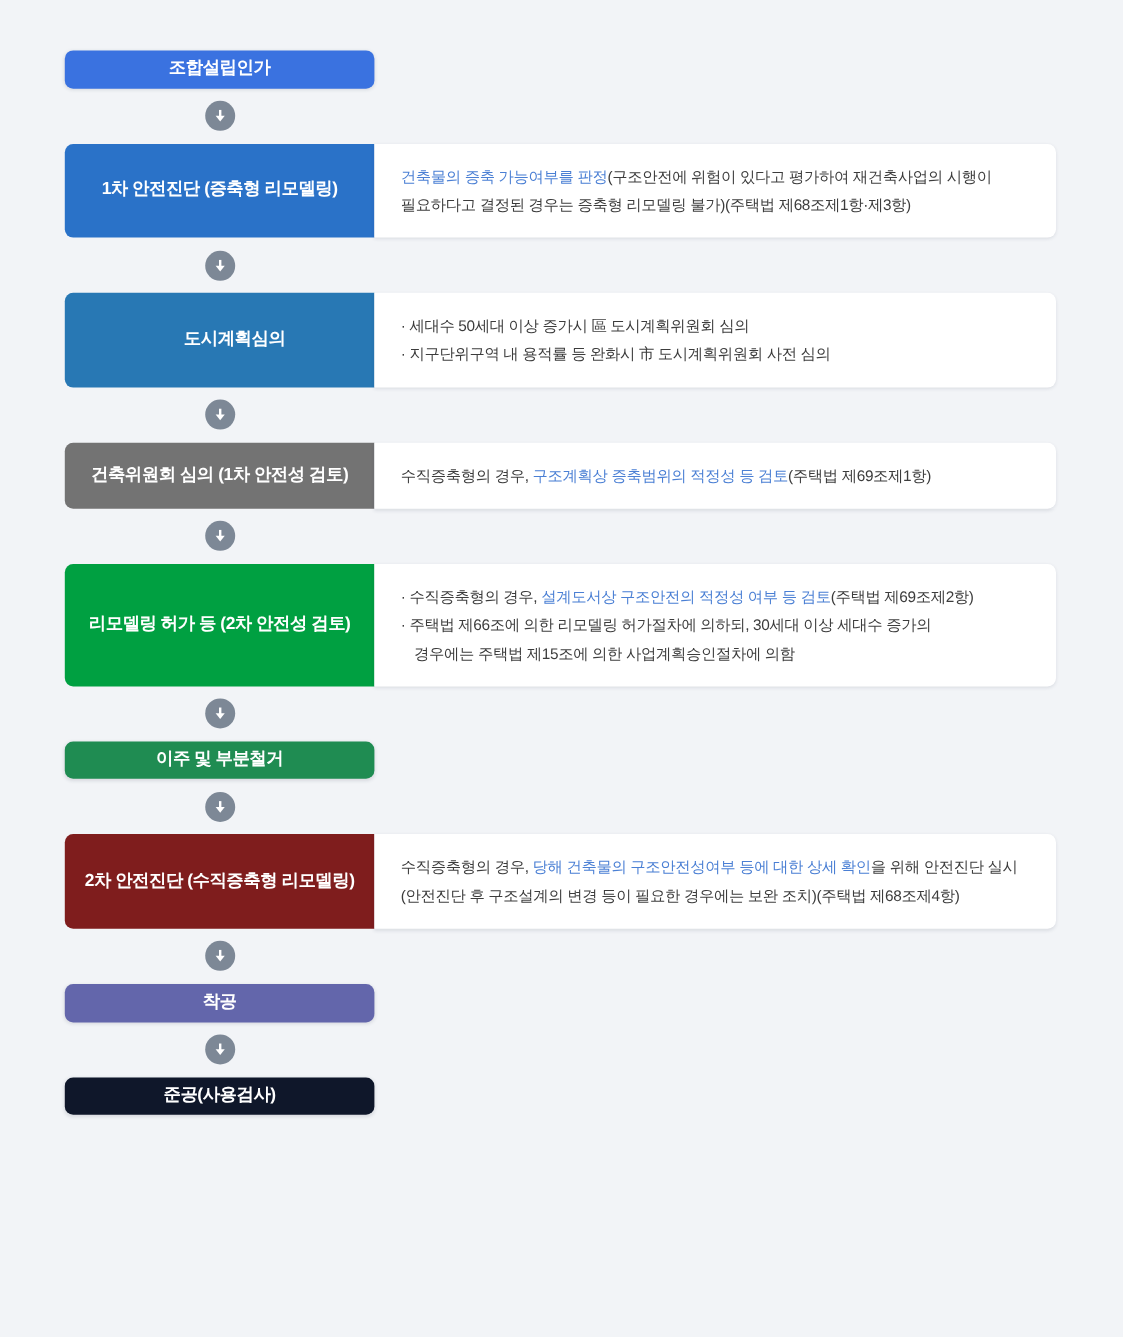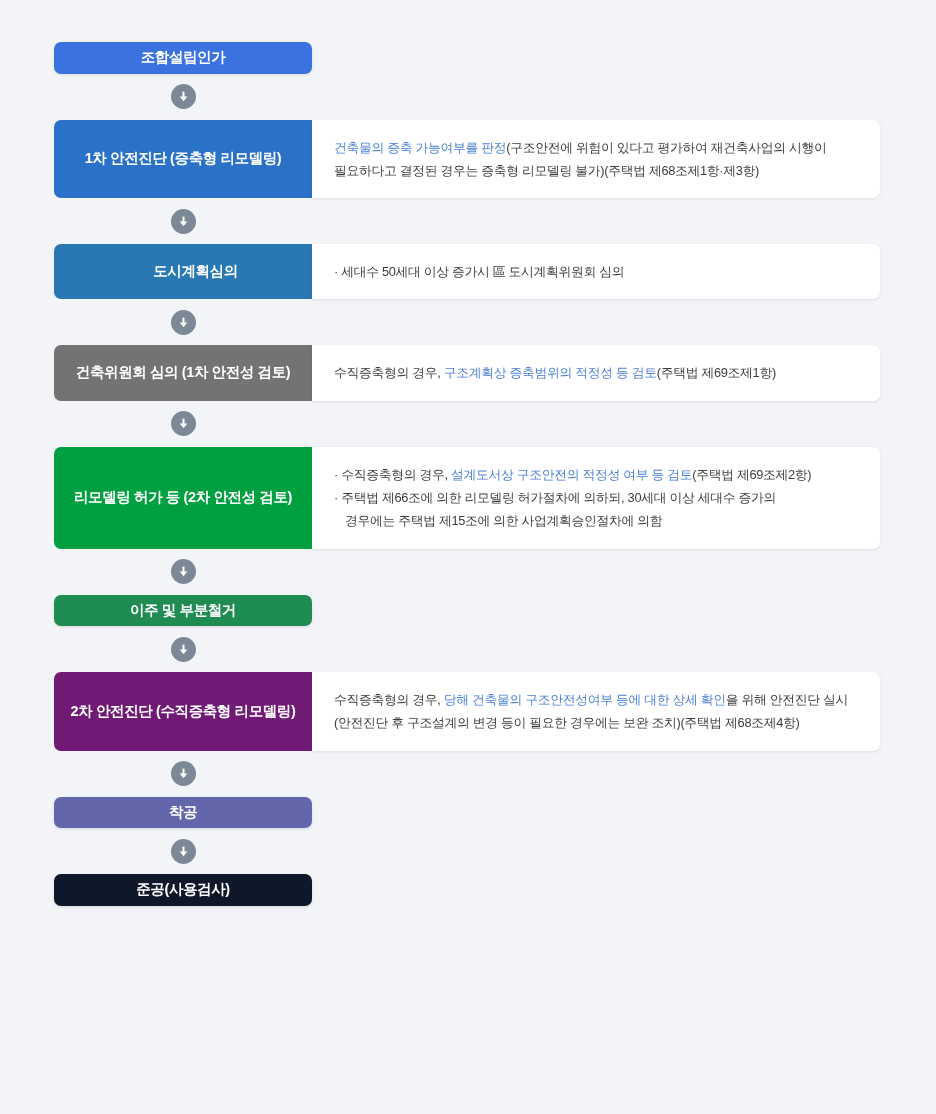--- a/index.html
+++ b/index.html
@@ -132,20 +132,21 @@
           <path d="M6.5 11.2 L2.7 6.4 L10.3 6.4 Z" fill="#ffffff"></path>
         </svg>
       </div>
     </div>
     <div class="step-row joined">
       <div class="label-box" style="background: rgb(40, 120, 180); padding-left: 33px;">
         <span>도시계획심의</span>
       </div>
       <div class="desc-panel">
         <div class="desc-line"><span>· 세대수 50세대 이상 증가시 區 도시계획위원회 심의</span></div>
+        <div class="desc-line"><span>· 지구단위구역 내 용적률 등 완화시 市 도시계획위원회 사전 심의</span></div>
       </div>
     </div>
     <div class="connector">
       <div class="arrow-circle" style="background: rgb(125, 136, 150);">
         <svg width="13" height="13" viewBox="0 0 13 13">
           <rect x="5.5" y="1.6" width="2" height="5.6" fill="#ffffff"></rect>
           <path d="M6.5 11.2 L2.7 6.4 L10.3 6.4 Z" fill="#ffffff"></path>
         </svg>
       </div>
     </div>
@@ -190,21 +191,21 @@
     </div>
     <div class="connector">
       <div class="arrow-circle" style="background: rgb(125, 136, 150);">
         <svg width="13" height="13" viewBox="0 0 13 13">
           <rect x="5.5" y="1.6" width="2" height="5.6" fill="#ffffff"></rect>
           <path d="M6.5 11.2 L2.7 6.4 L10.3 6.4 Z" fill="#ffffff"></path>
         </svg>
       </div>
     </div>
     <div class="step-row joined">
-      <div class="label-box" style="background: #701a75;">
+      <div class="label-box" style="background: #7f1d1d;">
         <span>2차 안전진단 (수직증축형 리모델링)</span>
       </div>
       <div class="desc-panel">
         <div class="desc-line"><span>수직증축형의 경우, </span><span class="hl">당해 건축물의 구조안전성여부 등에 대한 상세 확인</span><span>을 위해 안전진단 실시</span></div>
         <div class="desc-line"><span>(안전진단 후 구조설계의 변경 등이 필요한 경우에는 보완 조치)(주택법 제68조제4항)</span></div>
       </div>
     </div>
     <div class="connector">
       <div class="arrow-circle" style="background: rgb(125, 136, 150);">
         <svg width="13" height="13" viewBox="0 0 13 13">

